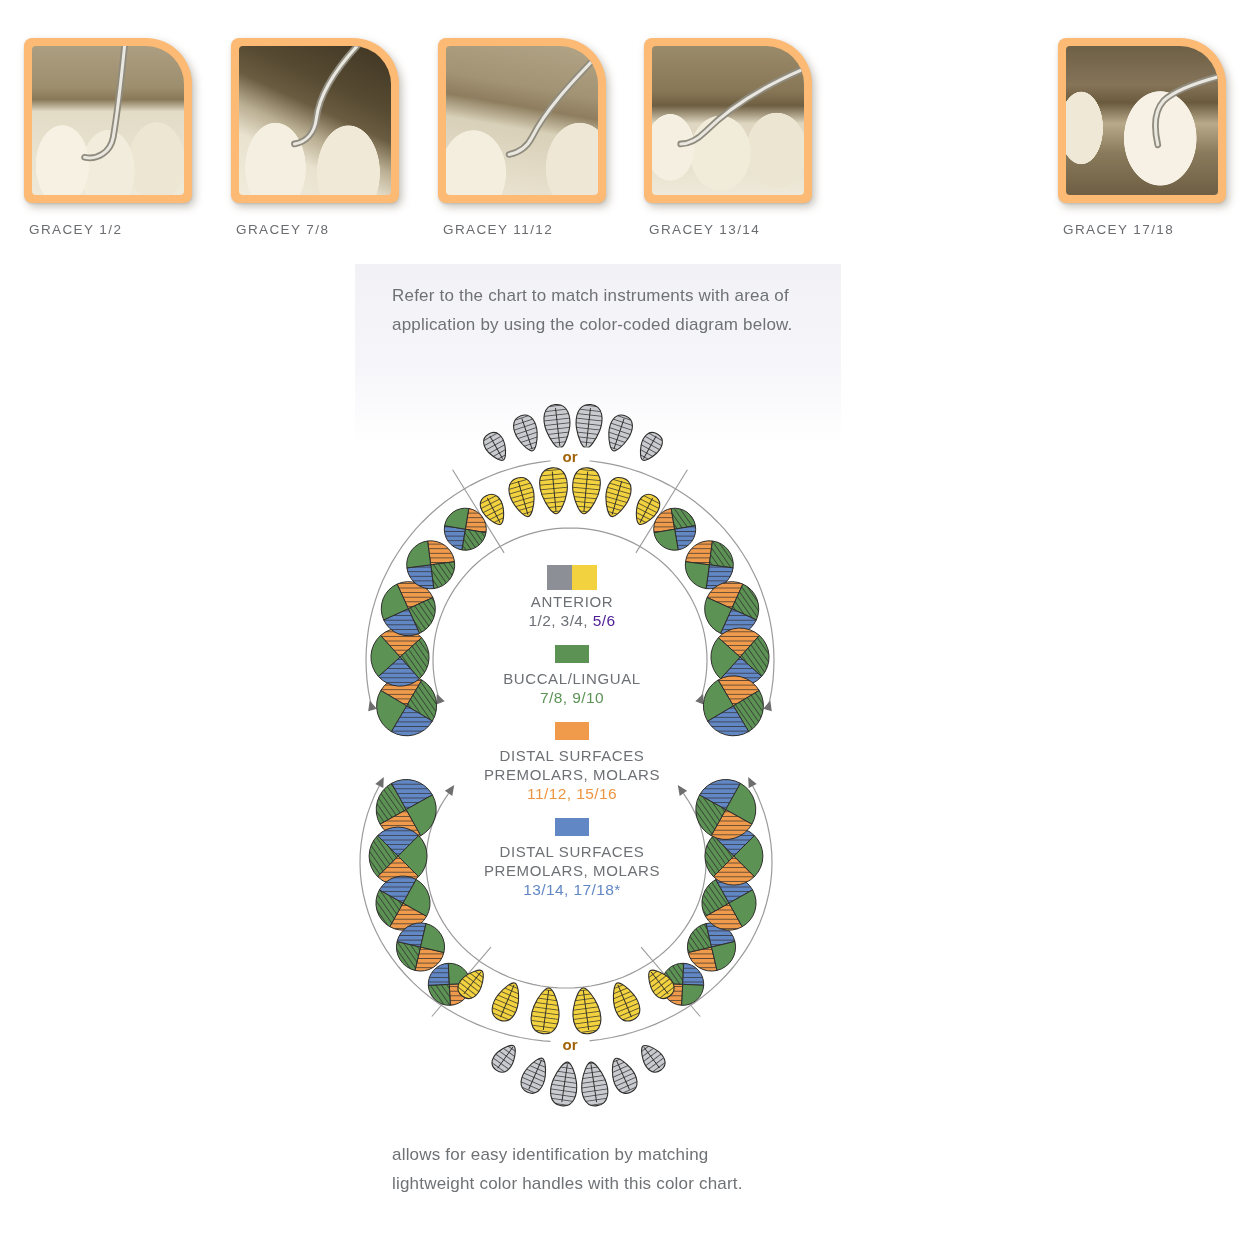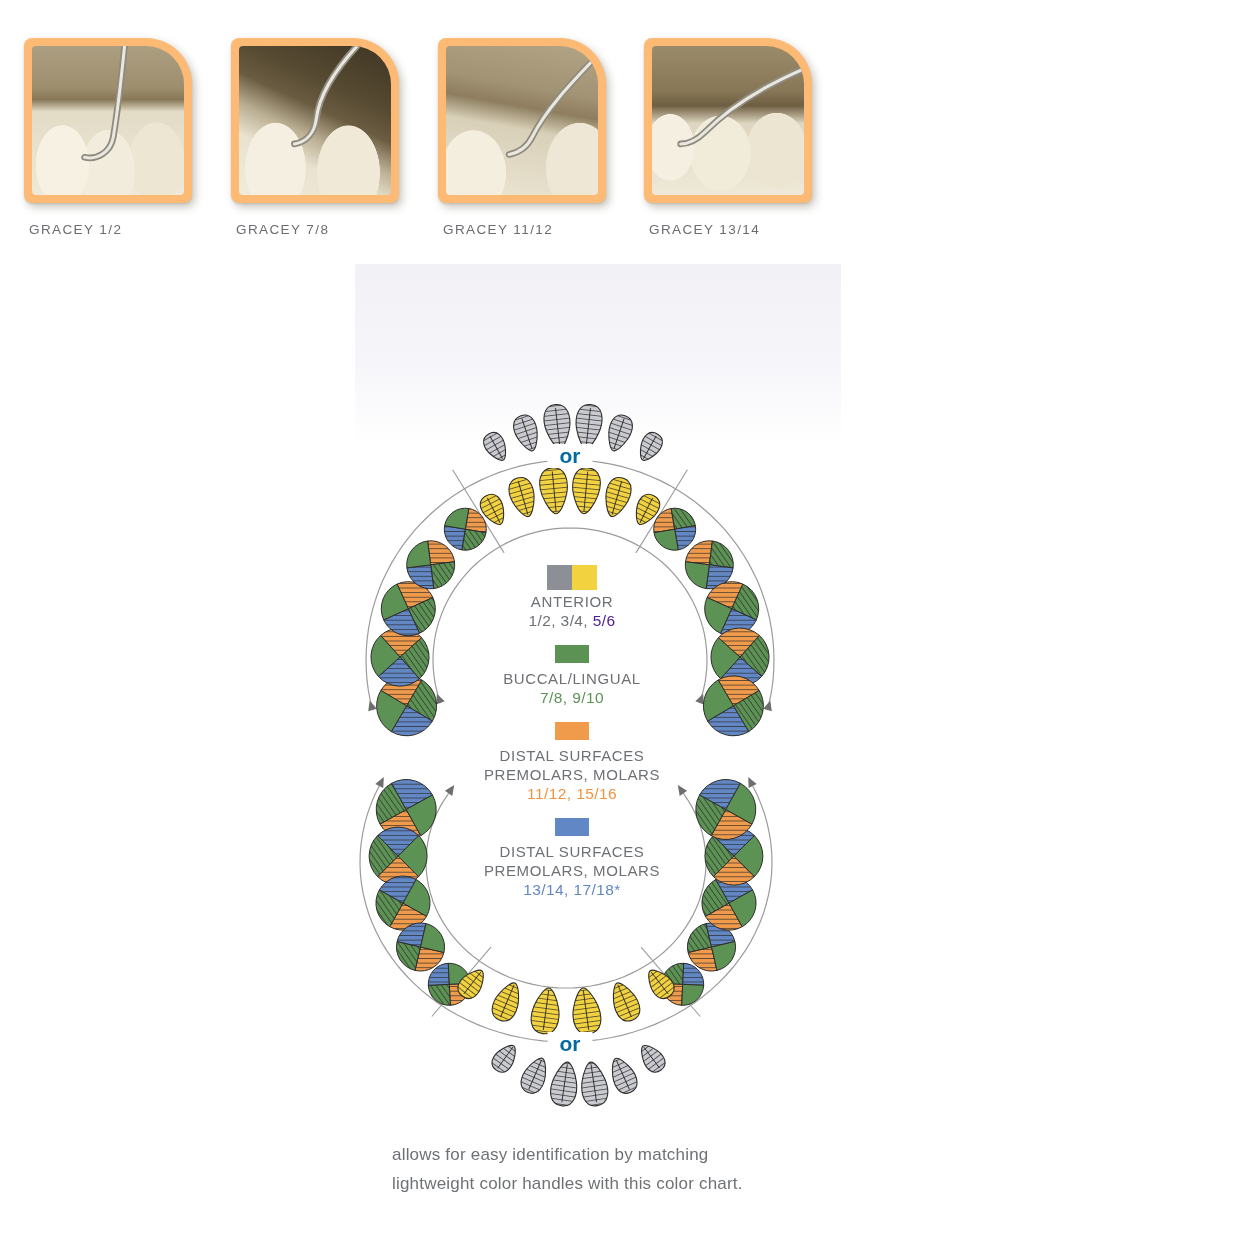--- a/index.html
+++ b/index.html
@@ -42,21 +42,21 @@
   .softbox{position:absolute;left:355px;top:264px;width:486px;height:182px;
            background:linear-gradient(180deg,#f1f1f6 0%,#f6f6fa 55%,rgba(255,255,255,0) 100%);}
   .intro{position:absolute;left:392px;top:281px;font-size:17px;line-height:29px;
          color:#6f7275;letter-spacing:.2px;z-index:2;}
   .footer{position:absolute;left:392px;top:1140px;font-size:17px;line-height:29px;
           color:#6f7275;letter-spacing:.2px;z-index:2;}
 
   
   #diagram-svg{position:absolute;left:0;top:0;z-index:1;pointer-events:none;}
   .or{position:absolute;transform:translate(-50%,-50%);background:#fff;padding:0 12px;
-      font-size:21px;font-weight:700;color:#0369a1;z-index:3;}
+      font-size:15px;font-weight:700;color:#a16207;z-index:3;}
 
   
   .legend{position:absolute;left:440px;top:565px;width:264px;text-align:center;z-index:3;}
   .legend-item{margin-bottom:15px;}
   .sw-row{display:flex;justify-content:center;align-items:flex-end;margin-bottom:2px;}
   .sw{display:inline-block;}
   .sw.small{width:25px;height:25px;}
   .sw.wide{width:34px;height:18px;margin-bottom:4px;}
   .lg-title div{font-size:15px;line-height:19px;color:#6d7074;letter-spacing:.6px;}
   .lg-title div:empty{display:none;}
@@ -96,22 +96,35 @@
   </figure>
   <figure class="card" style="left:644px">
     <div class="photo v4">
       <svg class="tool" viewBox="0 0 159 149">
         <path class="tool-under" d="M160,20 C118,38 84,58 56,86 C48,94 38,99 30,99"></path>
         <path class="tool-over" d="M160,20 C118,38 84,58 56,86 C48,94 38,99 30,99"></path>
         </svg>
     </div>
     <figcaption class="plabel">GRACEY 13/14</figcaption>
   </figure>
+  <figure class="card" style="left:1058px">
+    <div class="photo v6">
+      <svg class="tool" viewBox="0 0 159 149">
+        <path class="tool-under" d="M162,28 C132,36 112,44 102,54 C92,65 92,82 96,100"></path>
+        <path class="tool-over" d="M162,28 C132,36 112,44 102,54 C92,65 92,82 96,100"></path>
+        </svg>
+    </div>
+    <figcaption class="plabel">GRACEY 17/18</figcaption>
+  </figure>
 
   <div class="softbox"></div>
+  <div class="intro">
+    <div>Refer to the chart to match instruments with area of</div>
+    <div>application by using the color-coded diagram below.</div>
+  </div>
 
   <svg id="diagram-svg" width="1250" height="1250" viewBox="0 0 1250 1250">
     <defs>
       <pattern id="hC" width="4.6" height="4.6" patternUnits="userSpaceOnUse">
         <line x1="0" y1="2.3" x2="4.6" y2="2.3" stroke="#2e2d2b" stroke-width="0.85" opacity="0.8"></line>
       </pattern>
       <pattern id="hA" width="4.6" height="4.6" patternUnits="userSpaceOnUse" patternTransform="rotate(55)">
         <line x1="0" y1="2.3" x2="4.6" y2="2.3" stroke="#2e2d2b" stroke-width="0.85" opacity="0.8"></line>
       </pattern>
     </defs>

